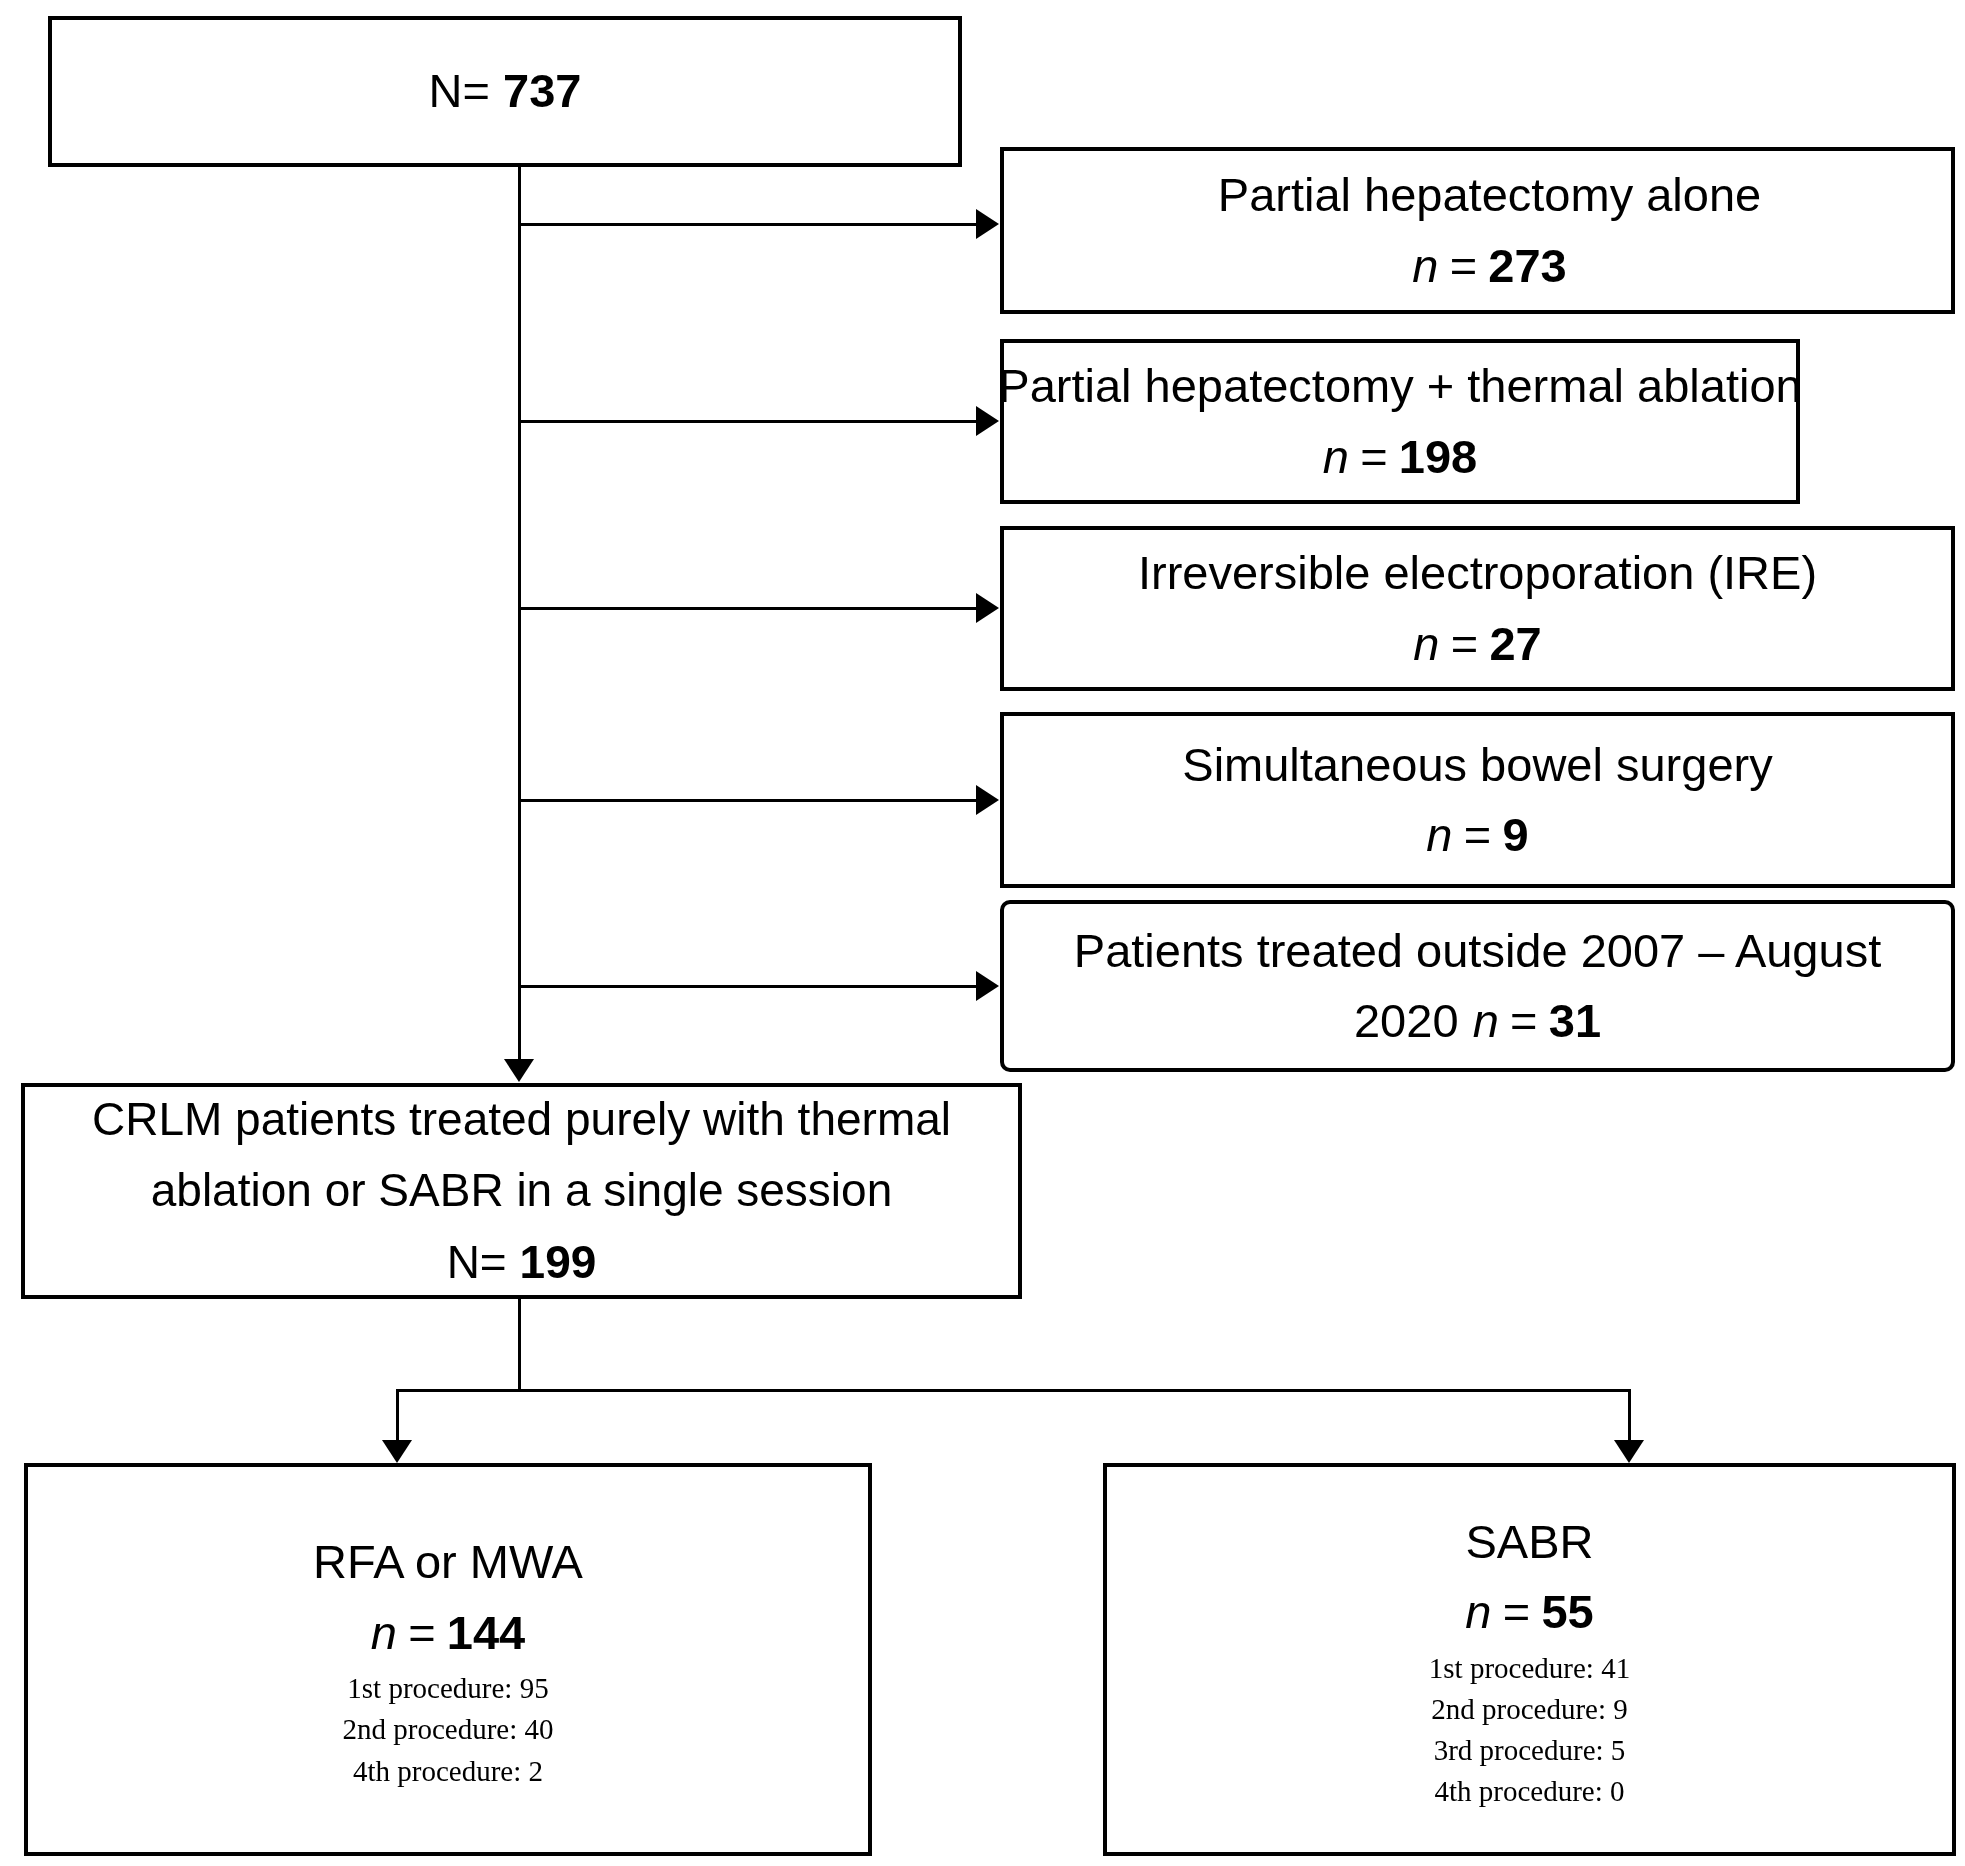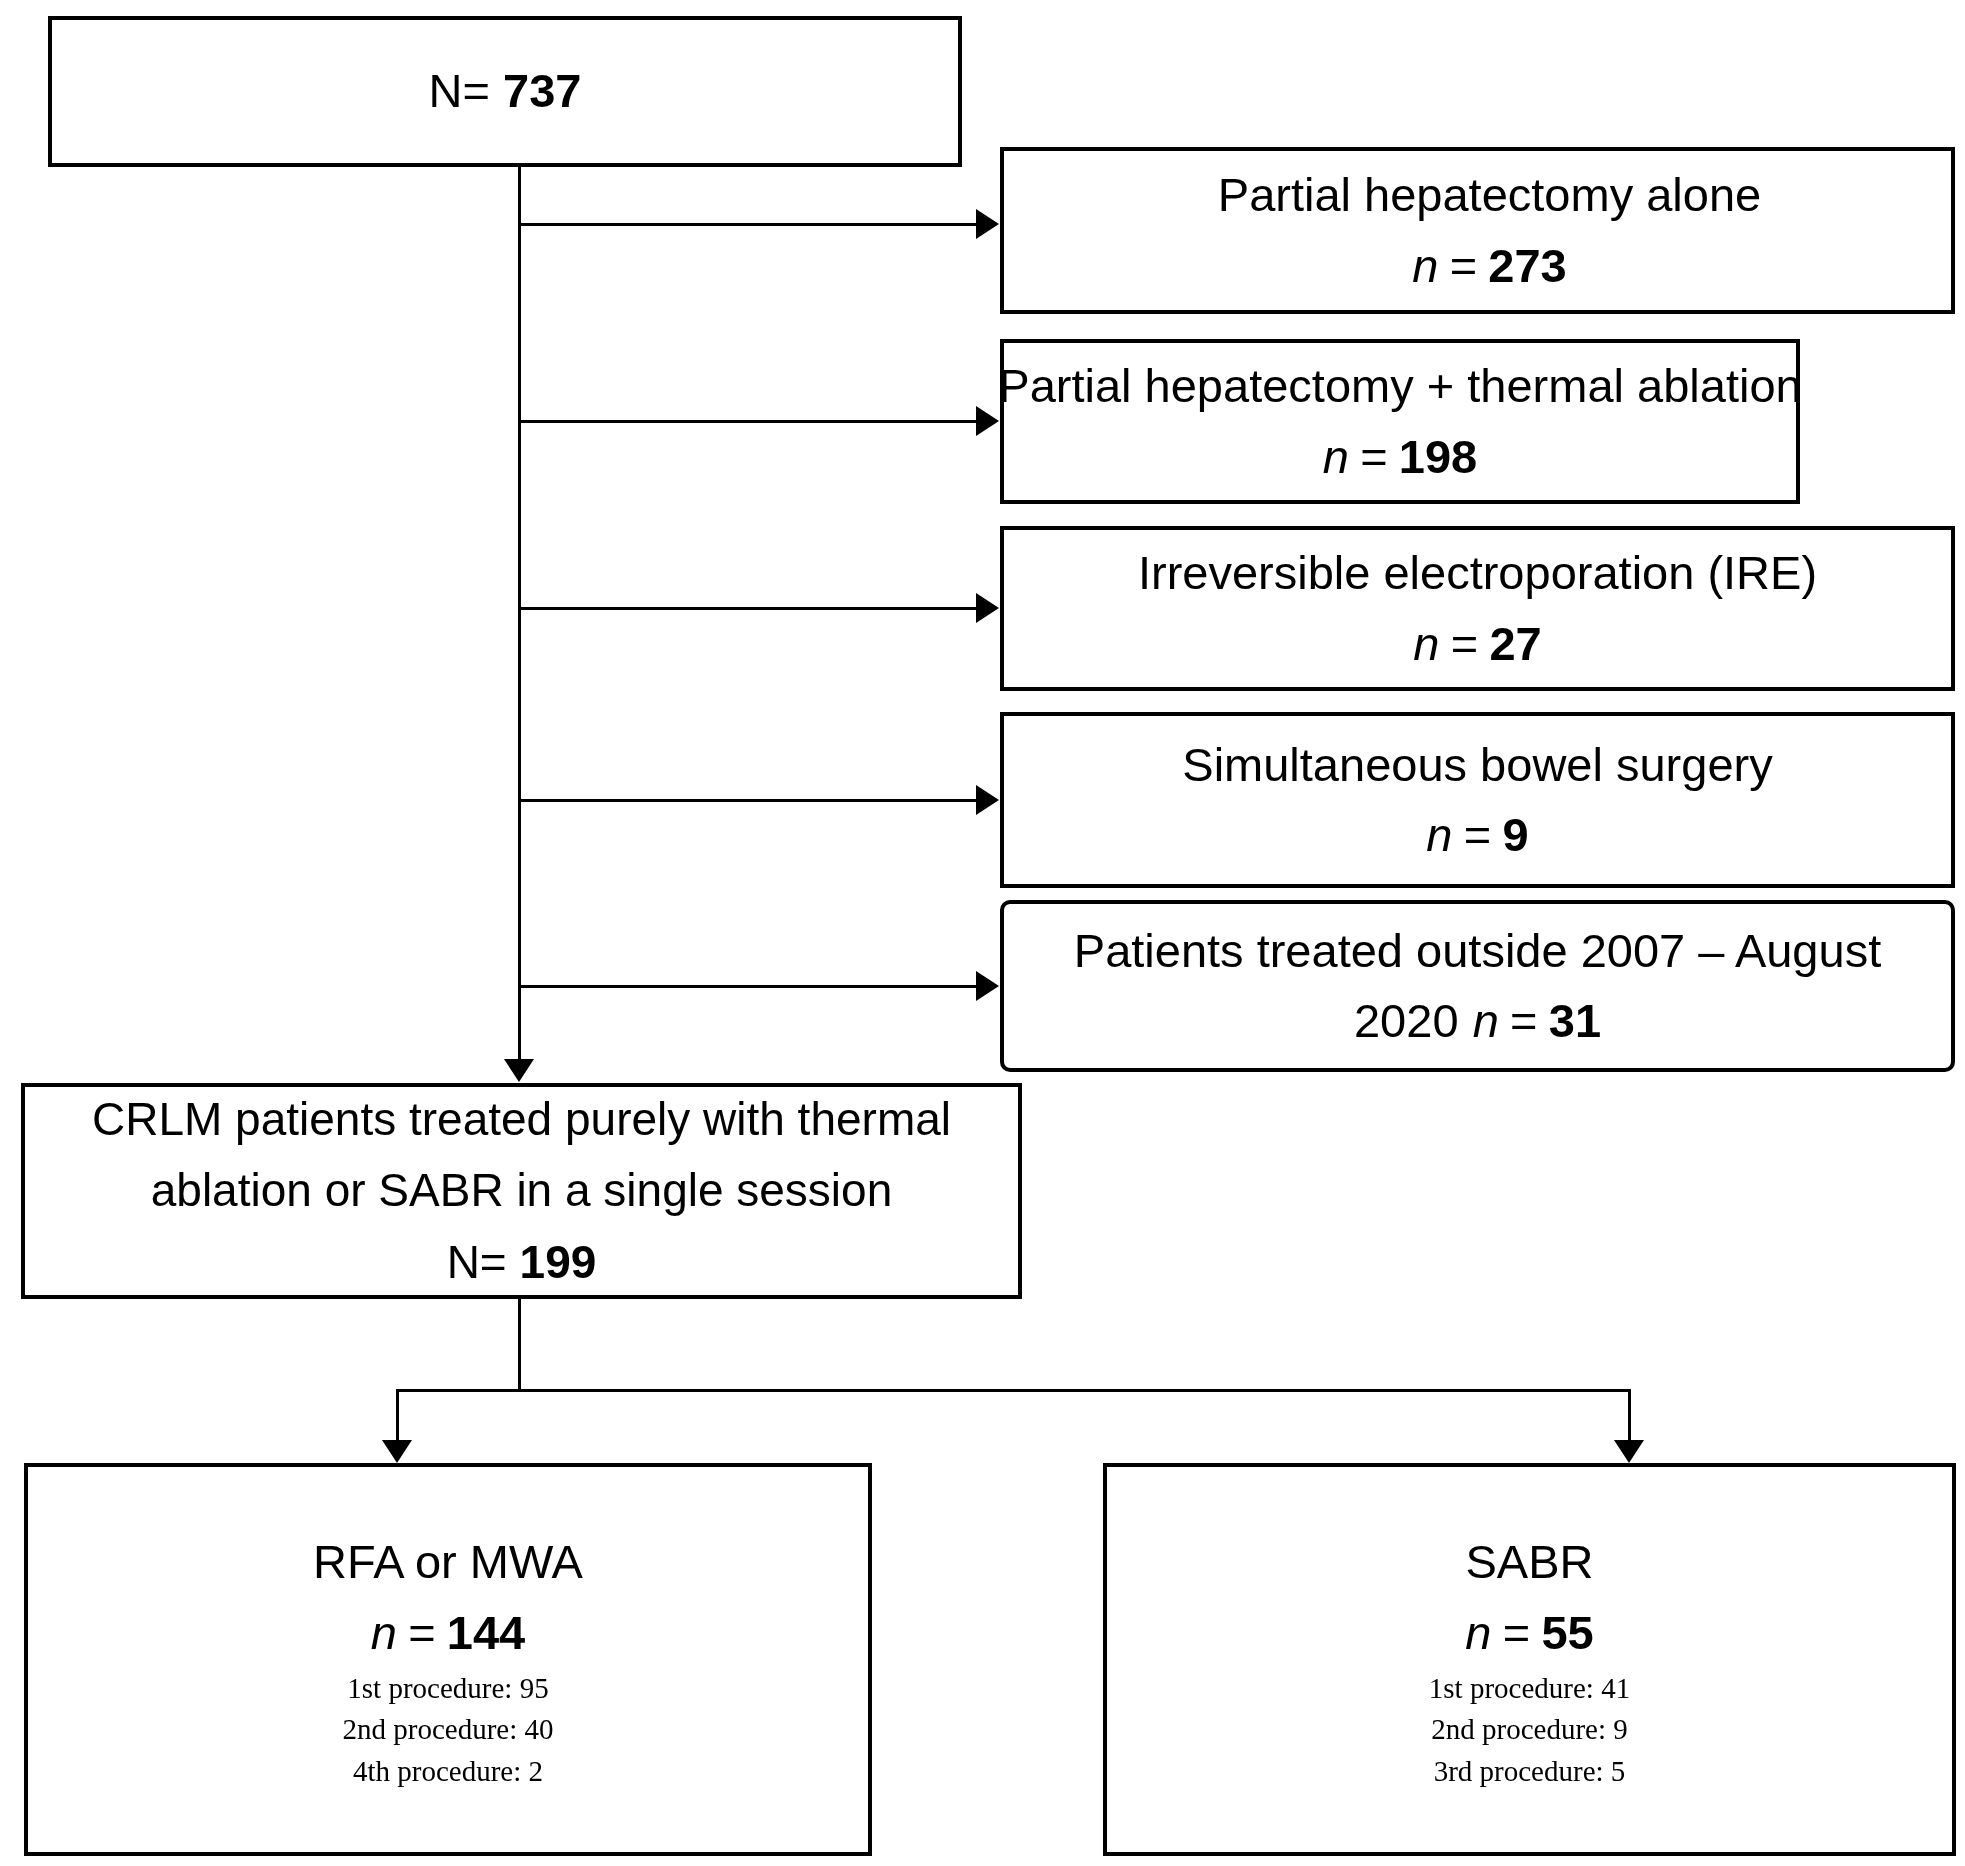--- a/index.html
+++ b/index.html
@@ -104,20 +104,21 @@
 </div>
 
 <div class="box" style="left:1103px;top:1463px;width:853px;height:393px;">
   <div class="line">SABR</div>
   <div class="line nline">
     <span class="nlab">n</span><span class="eq">=</span><span class="val">55</span>
   </div>
   <div class="line proc">1st procedure: 41</div>
   <div class="line proc">2nd procedure: 9</div>
   <div class="line proc">3rd procedure: 5</div>
+  <div class="line proc">4th procedure: 0</div>
 </div>
 
 <div class="vline" style="left:518px;top:167px;width:2.5px;height:893px;"></div>
 <div class="arrow-down" style="left:504px;top:1059px;"></div>
 
 <div class="hline" style="left:519px;top:223px;width:457px;height:2.5px;"></div>
 <div class="arrow-right" style="left:976px;top:209px;"></div>
 
 <div class="hline" style="left:519px;top:420px;width:457px;height:2.5px;"></div>
 <div class="arrow-right" style="left:976px;top:406px;"></div>

